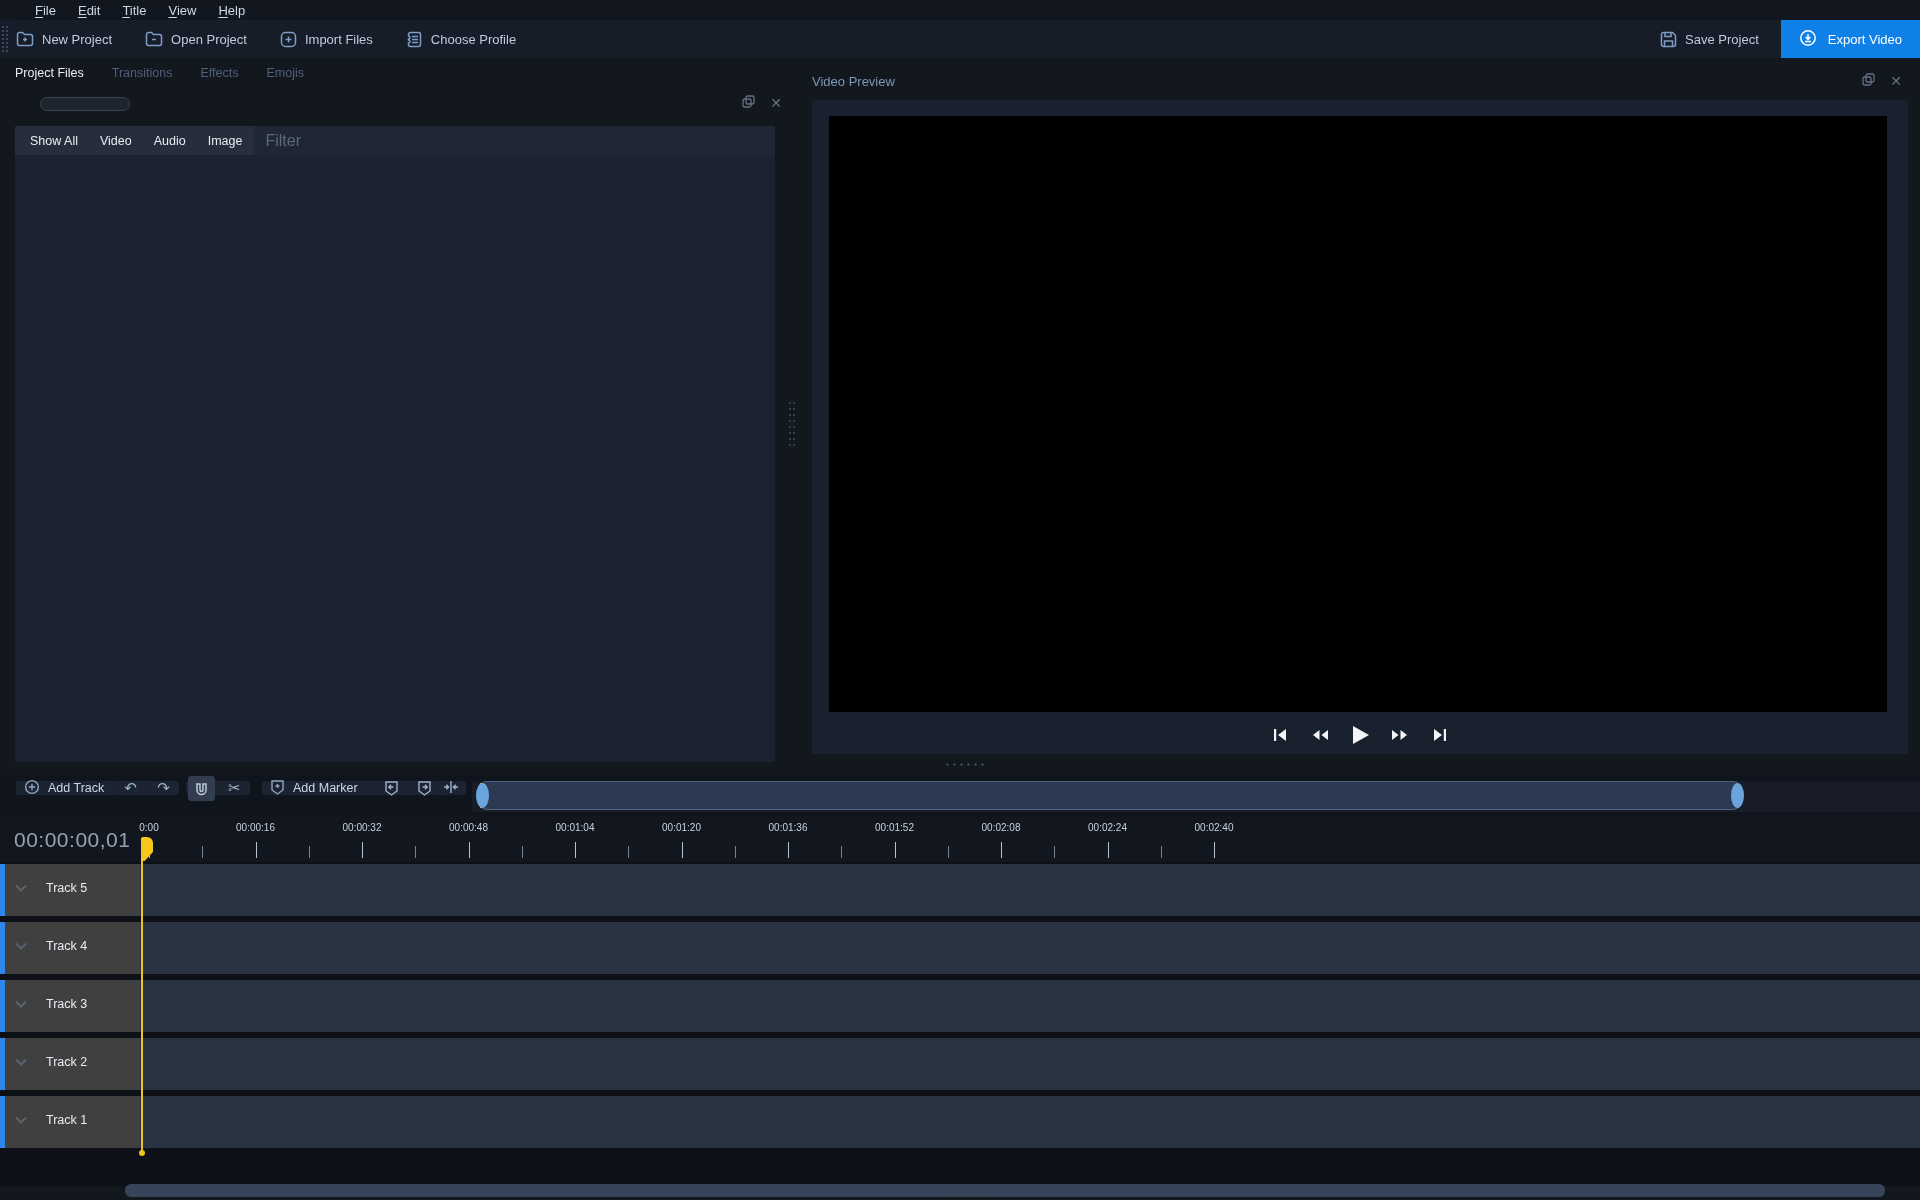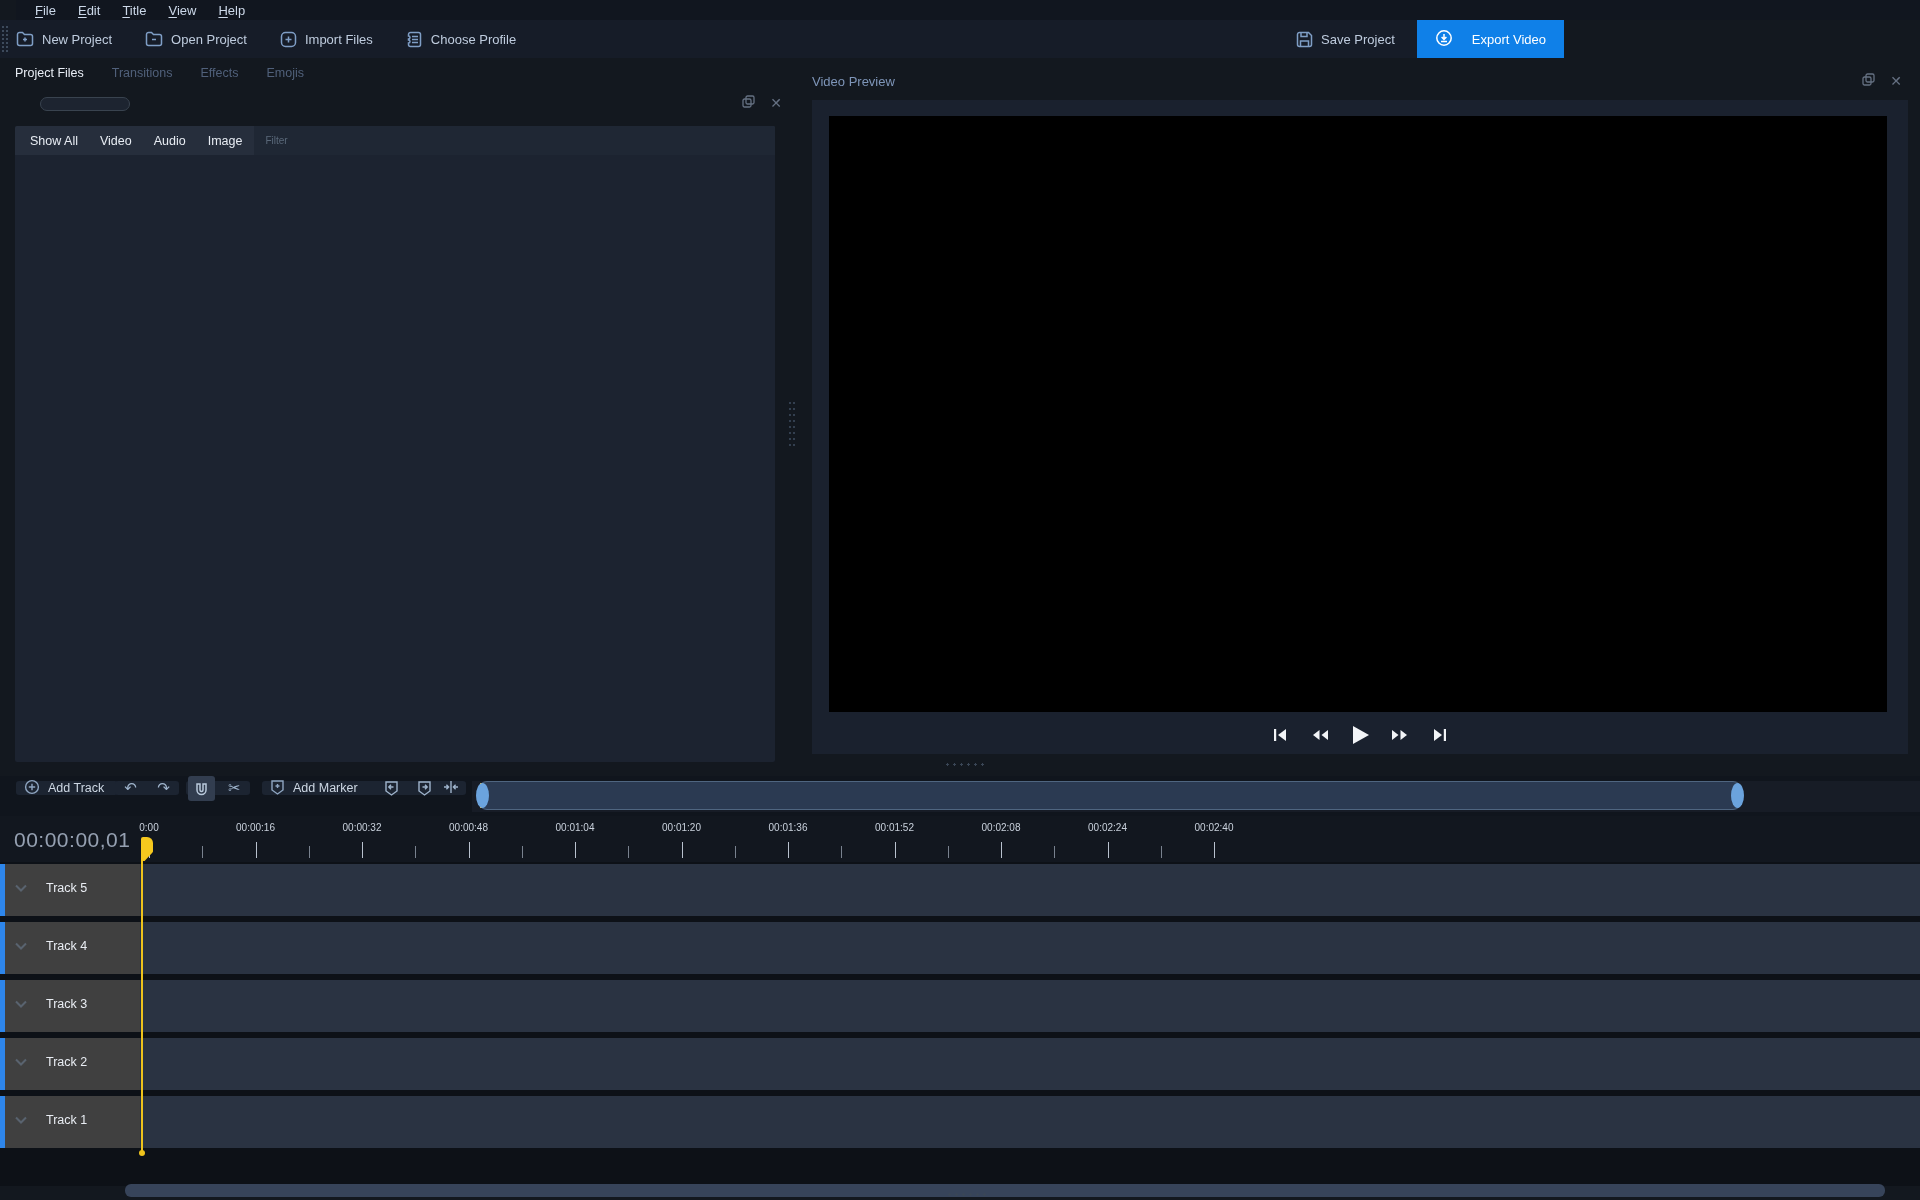--- a/index.html
+++ b/index.html
@@ -7,52 +7,52 @@
   #app{position:absolute;inset:0;width:1920px;height:1200px;}
 
   
   .menubar{position:absolute;left:0;top:0;width:1920px;height:20px;background:#11161f;
     display:flex;align-items:center;padding-left:8px;box-sizing:border-box;
     font-size:13px;color:#ccd8e8;margin-left:16px;}
   .menu-item{padding:0 11px;cursor:default;}
   .menu-item u{text-decoration:underline;text-underline-offset:2px;}
 
   
-  .toolbar{position:absolute;left:0;top:20px;width:1564px;height:38px;background:#161c28;
+  .toolbar{position:absolute;left:0;top:20px;width:1920px;height:38px;background:#161c28;
     display:flex;align-items:center;}
   .tb-handle{width:9px;height:28px;margin:0 6px 0 1px;
     background-image:radial-gradient(circle,#3d4a5c 1px,transparent 1.2px);
     background-size:4px 4px;}
   .tb-btn{display:flex;align-items:center;gap:8px;color:#bfccde;font-size:13px;
     margin-right:33px;white-space:nowrap;}
   .tb-btn svg{display:block;}
   .tb-right{margin-left:auto;display:flex;align-items:center;height:38px;}
   .btn-export{height:38px;padding:0 18px;background:#0f80e8;color:#ffffff;
-    display:flex;align-items:center;gap:19px;font-size:13px;}
+    display:flex;align-items:center;gap:11px;font-size:13px;}
   .icon-steel{color:#7f9ec6;}
 
   
   .dock-left{position:absolute;left:10px;top:60px;width:782px;height:706px;}
   .panel-tabs{position:absolute;left:5px;top:6px;display:flex;font-size:12.5px;justify-content:center;}
   .ptab{padding:0 14px 0 0;margin-right:14px;color:#50607a;cursor:default;}
   .ptab.active{color:#e9eef6;}
   .dock-titlebar{position:absolute;left:0;top:32px;width:100%;height:24px;}
   .pill{position:absolute;left:30px;top:5px;width:88px;height:12px;border:1px solid #39434f;
     border-radius:7px;background:#1d2430;}
   .dock-icons{position:absolute;right:10px;top:2px;display:flex;gap:15px;align-items:center;
     color:#66718366;color:#667183;}
   .dock-icons .x{font-size:14px;line-height:14px;color:#667183;}
   .dock-content{position:absolute;left:5px;top:66px;width:760px;height:636px;
     background:#1c2330;border-radius:2px;overflow:hidden;}
   .filter-row{position:absolute;left:0;top:0;width:100%;height:29px;background:#262e3c;
     display:flex;align-items:center;}
   .fbtn{color:#e7ecf3;font-size:12.5px;margin-left:22px;white-space:nowrap;cursor:default;}
   .fbtn:first-child{margin-left:15px;}
   .filter-input{margin-left:12px;flex:1;height:100%;background:#1f2734;color:#5a6879;
-    font-size:10px;display:flex;align-items:center;padding-left:11px;}
+    font-size:16px;display:flex;align-items:center;padding-left:11px;}
 
   .splitter-v{position:absolute;left:788px;top:400px;width:8px;height:48px;
     background-image:radial-gradient(circle,#333f4f 1.2px,transparent 1.4px);
     background-size:4px 6px;}
 
   .dock-right{position:absolute;left:800px;top:60px;width:1120px;height:700px;}
   .preview-title{position:absolute;left:12px;top:14px;color:#7e95b8;font-size:13px;}
   .preview-content{position:absolute;left:12px;top:40px;width:1096px;height:654px;background:#1a212e;}
   .video-black{position:absolute;left:17px;top:16px;width:1058px;height:596px;background:#000;}
   .transport{position:absolute;left:0;right:0;top:622px;display:flex;justify-content:center;

